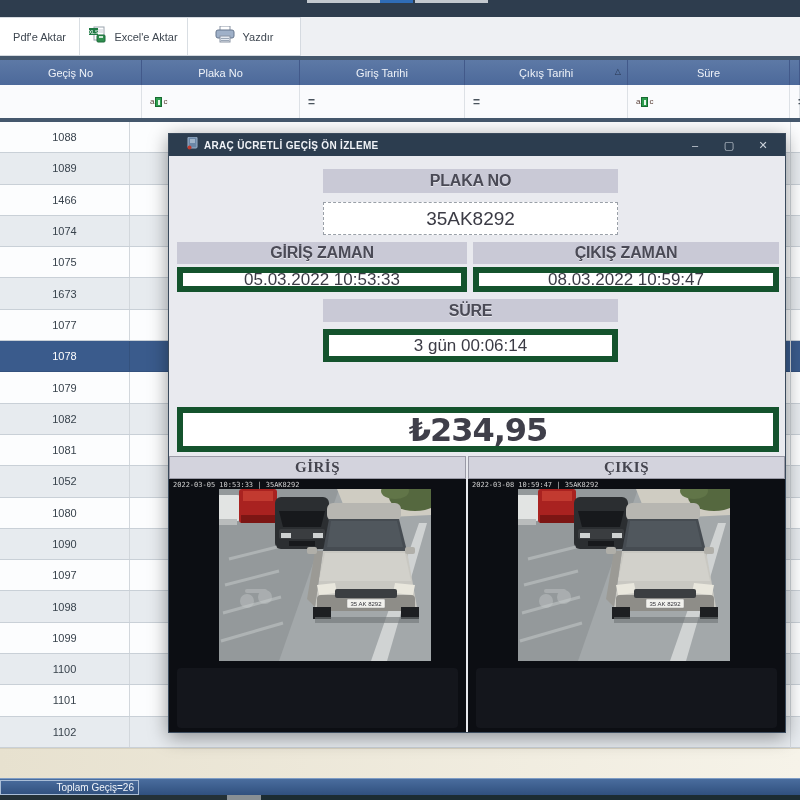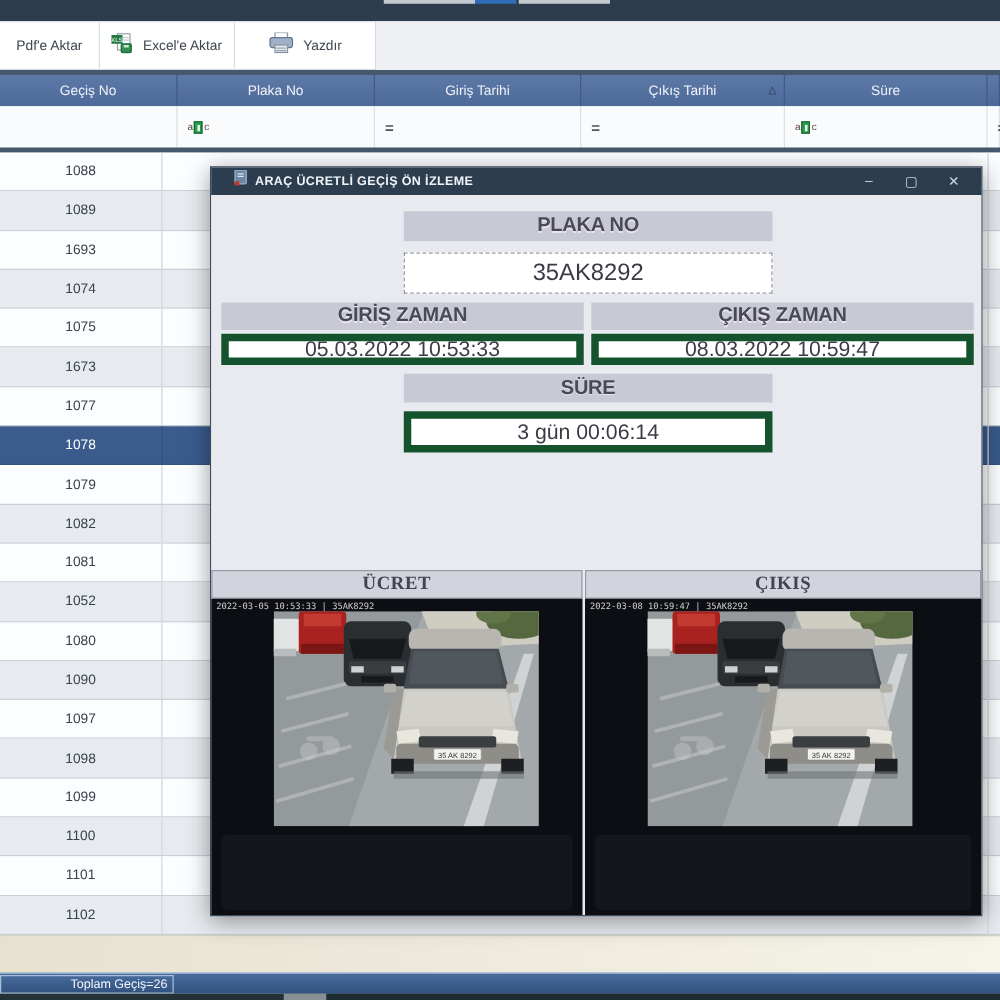--- a/index.html
+++ b/index.html
@@ -204,21 +204,21 @@
   <div class="sep sep-b"></div>
 
   <div class="grid-rows">
       <div class="grow">
         <div class="gcell">1088</div>
       </div>
       <div class="grow alt">
         <div class="gcell">1089</div>
       </div>
       <div class="grow">
-        <div class="gcell">1693</div>
+        <div class="gcell">1466</div>
       </div>
       <div class="grow alt">
         <div class="gcell">1074</div>
       </div>
       <div class="grow">
         <div class="gcell">1075</div>
       </div>
       <div class="grow alt">
         <div class="gcell">1673</div>
       </div>
@@ -299,22 +299,23 @@
       <div class="val-box plate-input pi-plaka">35AK8292</div>
 
       <div class="lbl-hdr ph-giris">GİRİŞ ZAMAN</div>
       <div class="lbl-hdr ph-cikis">ÇIKIŞ ZAMAN</div>
       <div class="val-box pv-giris">05.03.2022 10:53:33</div>
       <div class="val-box pv-cikis">08.03.2022 10:59:47</div>
 
       <div class="lbl-hdr ph-sure">SÜRE</div>
       <div class="val-box pv-sure">3 gün 00:06:14</div>
 
-
-      <div class="img-hdr ih-giris">ÜCRET</div>
+      <div class="val-box pv-amount">₺234,95</div>
+
+      <div class="img-hdr ih-giris">GİRİŞ</div>
       <div class="img-hdr ih-cikis">ÇIKIŞ</div>
 
       <div class="cam-panel cp-giris">
         <div class="cam-inner-bottom"></div>
         <span class="cam-ts">2022-03-05 10:53:33 | 35AK8292</span>
         <svg class="photo" viewBox="0 0 212 172">
             <use href="#carscene"></use>
           </svg>
       </div>
       <div class="cam-panel cp-cikis">

